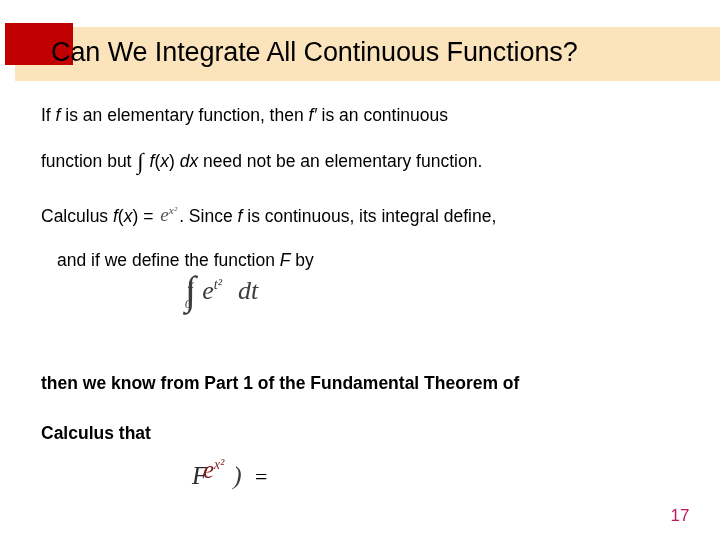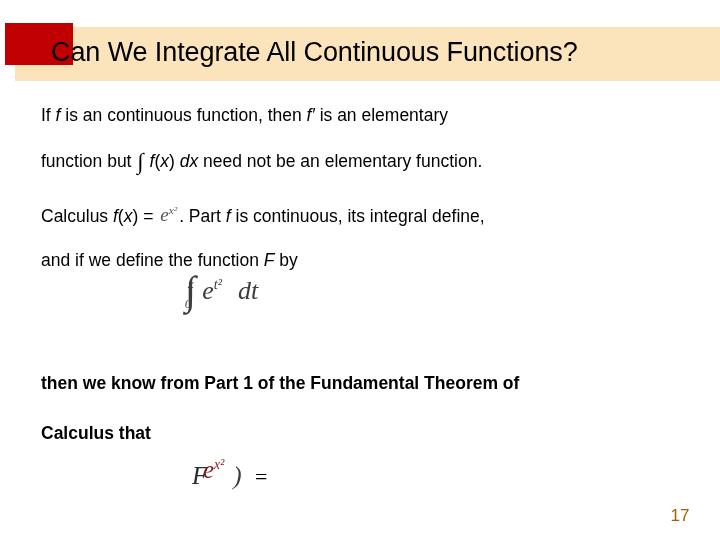--- a/index.html
+++ b/index.html
@@ -180,40 +180,40 @@
   }
 
   
   .page-number {
     position: absolute;
     left: 660px;
     top: 502px;
     width: 40px;
     text-align: center;
     font-size: 17px;
-    color: #a16207;
+    color: #be185d;
   }
 </style>
 </head>
 <body>
 
 <div id="slide">
 
   <div class="title-band"></div>
   <div class="title-block"></div>
   <div class="slide-title">Can We Integrate All Continuous Functions?</div>
 
   <div class="para" style="top:100px;">
-    <span class="line"><span>If </span><span class="ital">f</span><span> is an continuous function, then </span><span class="ital">f′</span><span> is an elementary</span></span>
+    <span class="line"><span>If </span><span class="ital">f</span><span> is an elementary function, then </span><span class="ital">f′</span><span> is an continuous</span></span>
     <span class="line" style="margin-top:24px;"><span>function but </span><span class="intsign">∫</span><span> </span><span class="ital">f</span><span>(</span><span class="ital">x</span><span>)</span><span> </span><span class="ital">dx</span><span> need not be an elementary function.</span></span>
   </div>
 
   <div class="para" style="top:196px;">
-    <span class="line"><span>Calculus </span><span class="ital">f</span><span>(</span><span class="ital">x</span><span>)</span><span> = </span><span class="inline-math"><span>e</span><sup>x²</sup></span><span>. Part </span><span class="ital">f</span><span> is continuous, its integral define,</span></span>
-    <span class="line" style="margin-top:22px;"><span>and if we define the function </span><span class="ital">F</span><span> by</span></span>
+    <span class="line"><span>Calculus </span><span class="ital">f</span><span>(</span><span class="ital">x</span><span>)</span><span> = </span><span class="inline-math"><span>e</span><sup>x²</sup></span><span>. Since </span><span class="ital">f</span><span> is continuous, its integral define,</span></span>
+    <span class="line" style="margin-top:22px;margin-left:16px;"><span>and if we define the function </span><span class="ital">F</span><span> by</span></span>
   </div>
 
   <div class="display-eq">
     <span class="bigint">∫</span><span class="lim-up">x</span><span class="lim-lo">0</span><span class="integrand"><span>e</span><sup>t²</sup></span><span style="padding-left:10px;">dt</span>
   </div>
 
   <div class="para" style="top:368px;font-weight:bold;">
     <span class="line">then we know from Part 1 of the Fundamental Theorem of</span>
     <span class="line" style="margin-top:28px;">Calculus that</span>
   </div>

